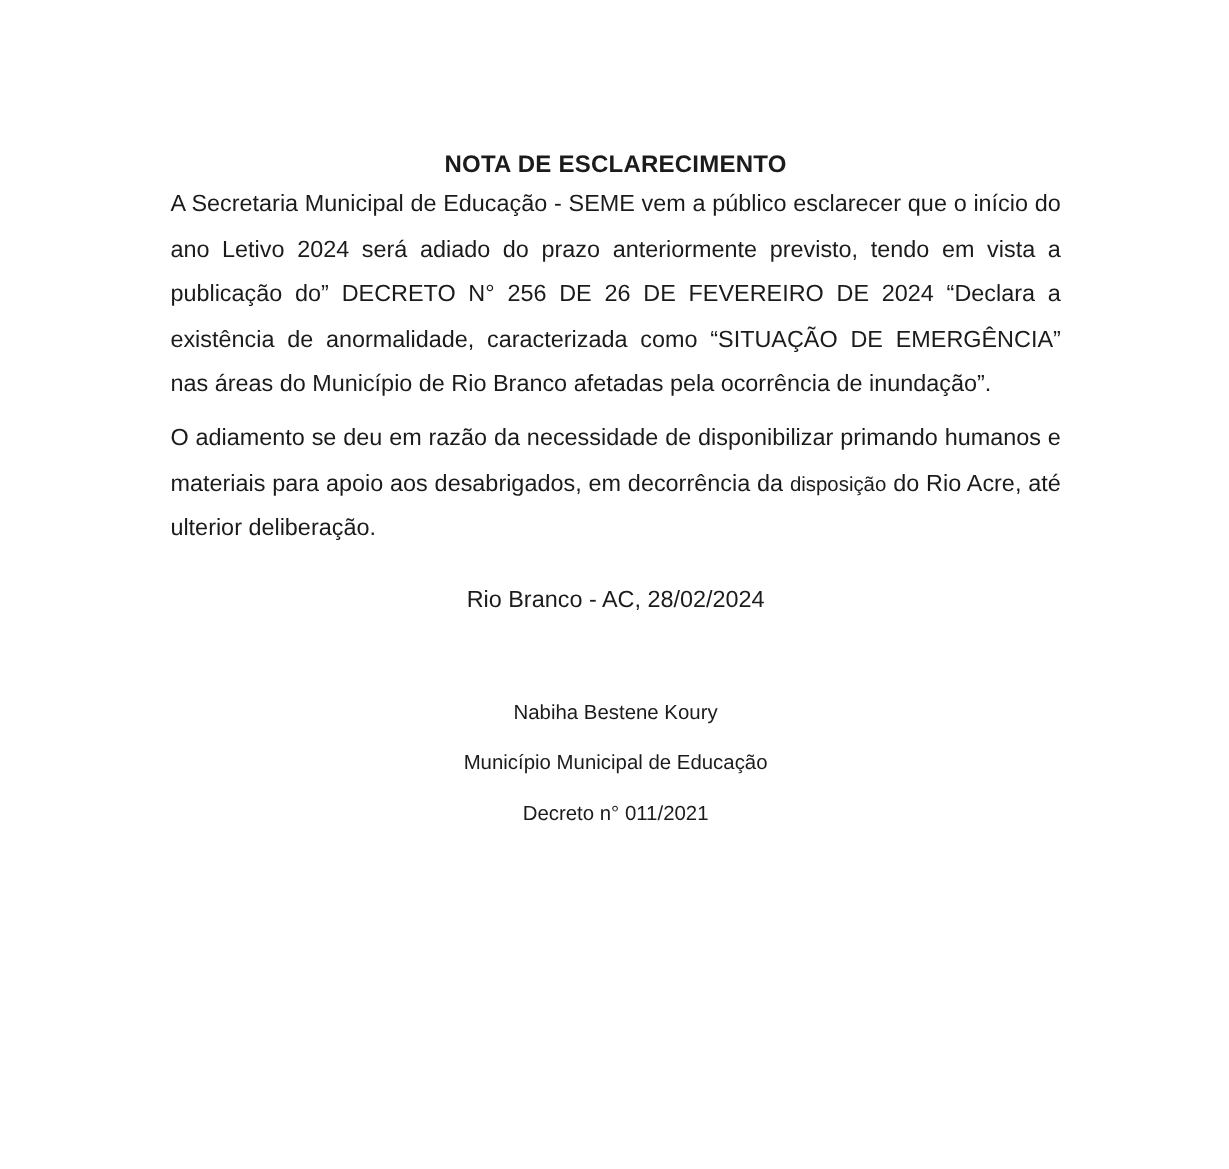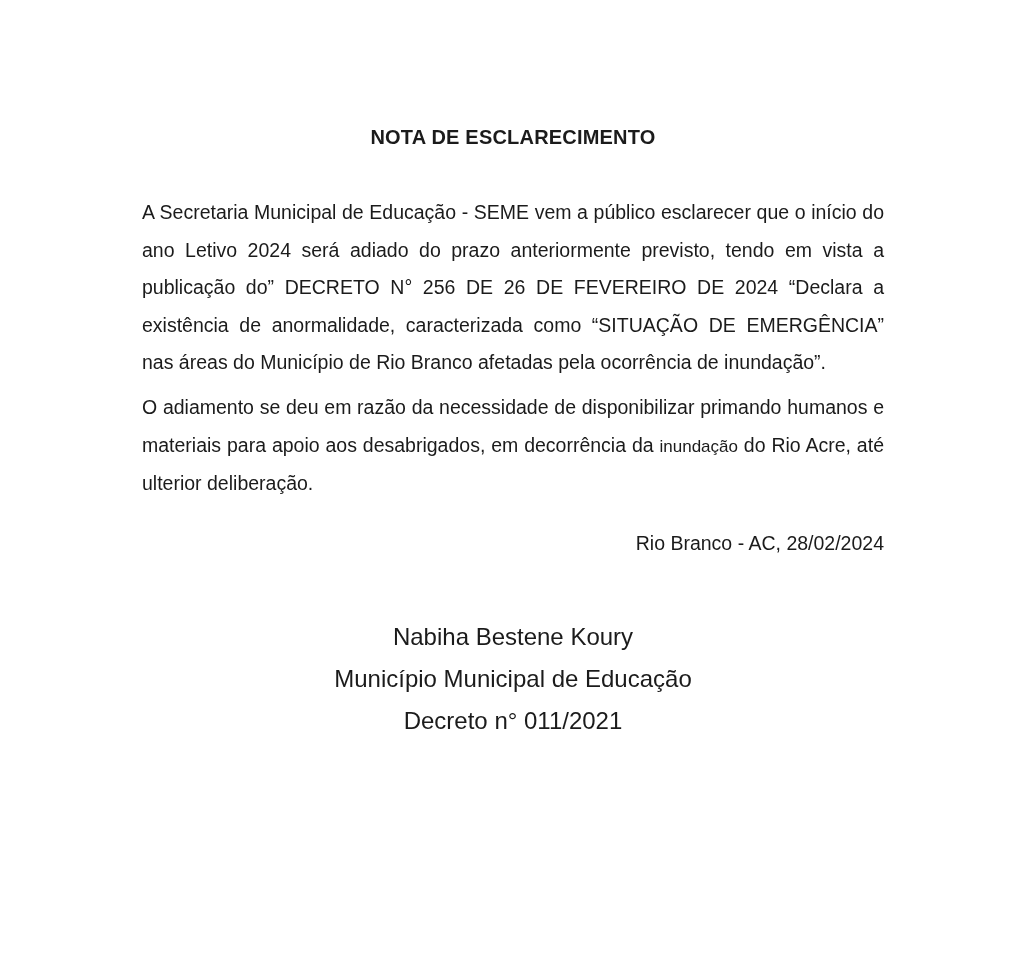--- a/index.html
+++ b/index.html
@@ -30,50 +30,50 @@
     text-align: center;
     letter-spacing: 0.2px;
   }
   .para {
     margin: 0;
     font-size: 19.5px;
     line-height: 37.6px;
     text-align: justify;
     text-justify: inter-word;
   }
-  .para-1 { margin-top: 42px; }
+  .para-1 { }
   .para-2 { margin-top: 7px; }
   .para-3 { margin-top: 18px; }
   .smaller-word {
     font-size: 17px;
   }
   .dateline {
     margin: 22px 0 0 0;
     font-size: 19.5px;
     line-height: 37.6px;
-    text-align: right;
+    text-align: center;
   }
   .signature-block {
     margin-top: 54px;
     text-align: center;
-    font-size: 24px;
+    font-size: 17px;
     line-height: 42px;
   }
 </style>
 </head>
 <body>
 
 <div class="page">
   <div class="content">
 
     <h1 class="doc-title">NOTA DE ESCLARECIMENTO</h1>
 
     <p class="para para-1">A Secretaria Municipal de Educação - SEME vem a público esclarecer que o início do ano Letivo 2024 será adiado do prazo anteriormente previsto, tendo em vista a publicação do” DECRETO N° 256 DE 26 DE FEVEREIRO DE 2024 “Declara a existência de anormalidade, caracterizada como “SITUAÇÃO DE EMERGÊNCIA” nas áreas do Município de Rio Branco afetadas pela ocorrência de inundação”.</p>
 
-    <p class="para para-2"><span>O adiamento se deu em razão da necessidade de disponibilizar primando humanos e materiais para apoio aos desabrigados, em decorrência da </span><span class="smaller-word">inundação</span><span> do Rio Acre, até ulterior deliberação.</span></p>
+    <p class="para para-2"><span>O adiamento se deu em razão da necessidade de disponibilizar primando humanos e materiais para apoio aos desabrigados, em decorrência da </span><span class="smaller-word">disposição</span><span> do Rio Acre, até ulterior deliberação.</span></p>
 
 
     <p class="dateline">Rio Branco - AC, 28/02/2024</p>
 
     <div class="signature-block">
       <div>Nabiha Bestene Koury</div>
       <div>Município Municipal de Educação</div>
       <div>Decreto n° 011/2021</div>
     </div>
 

